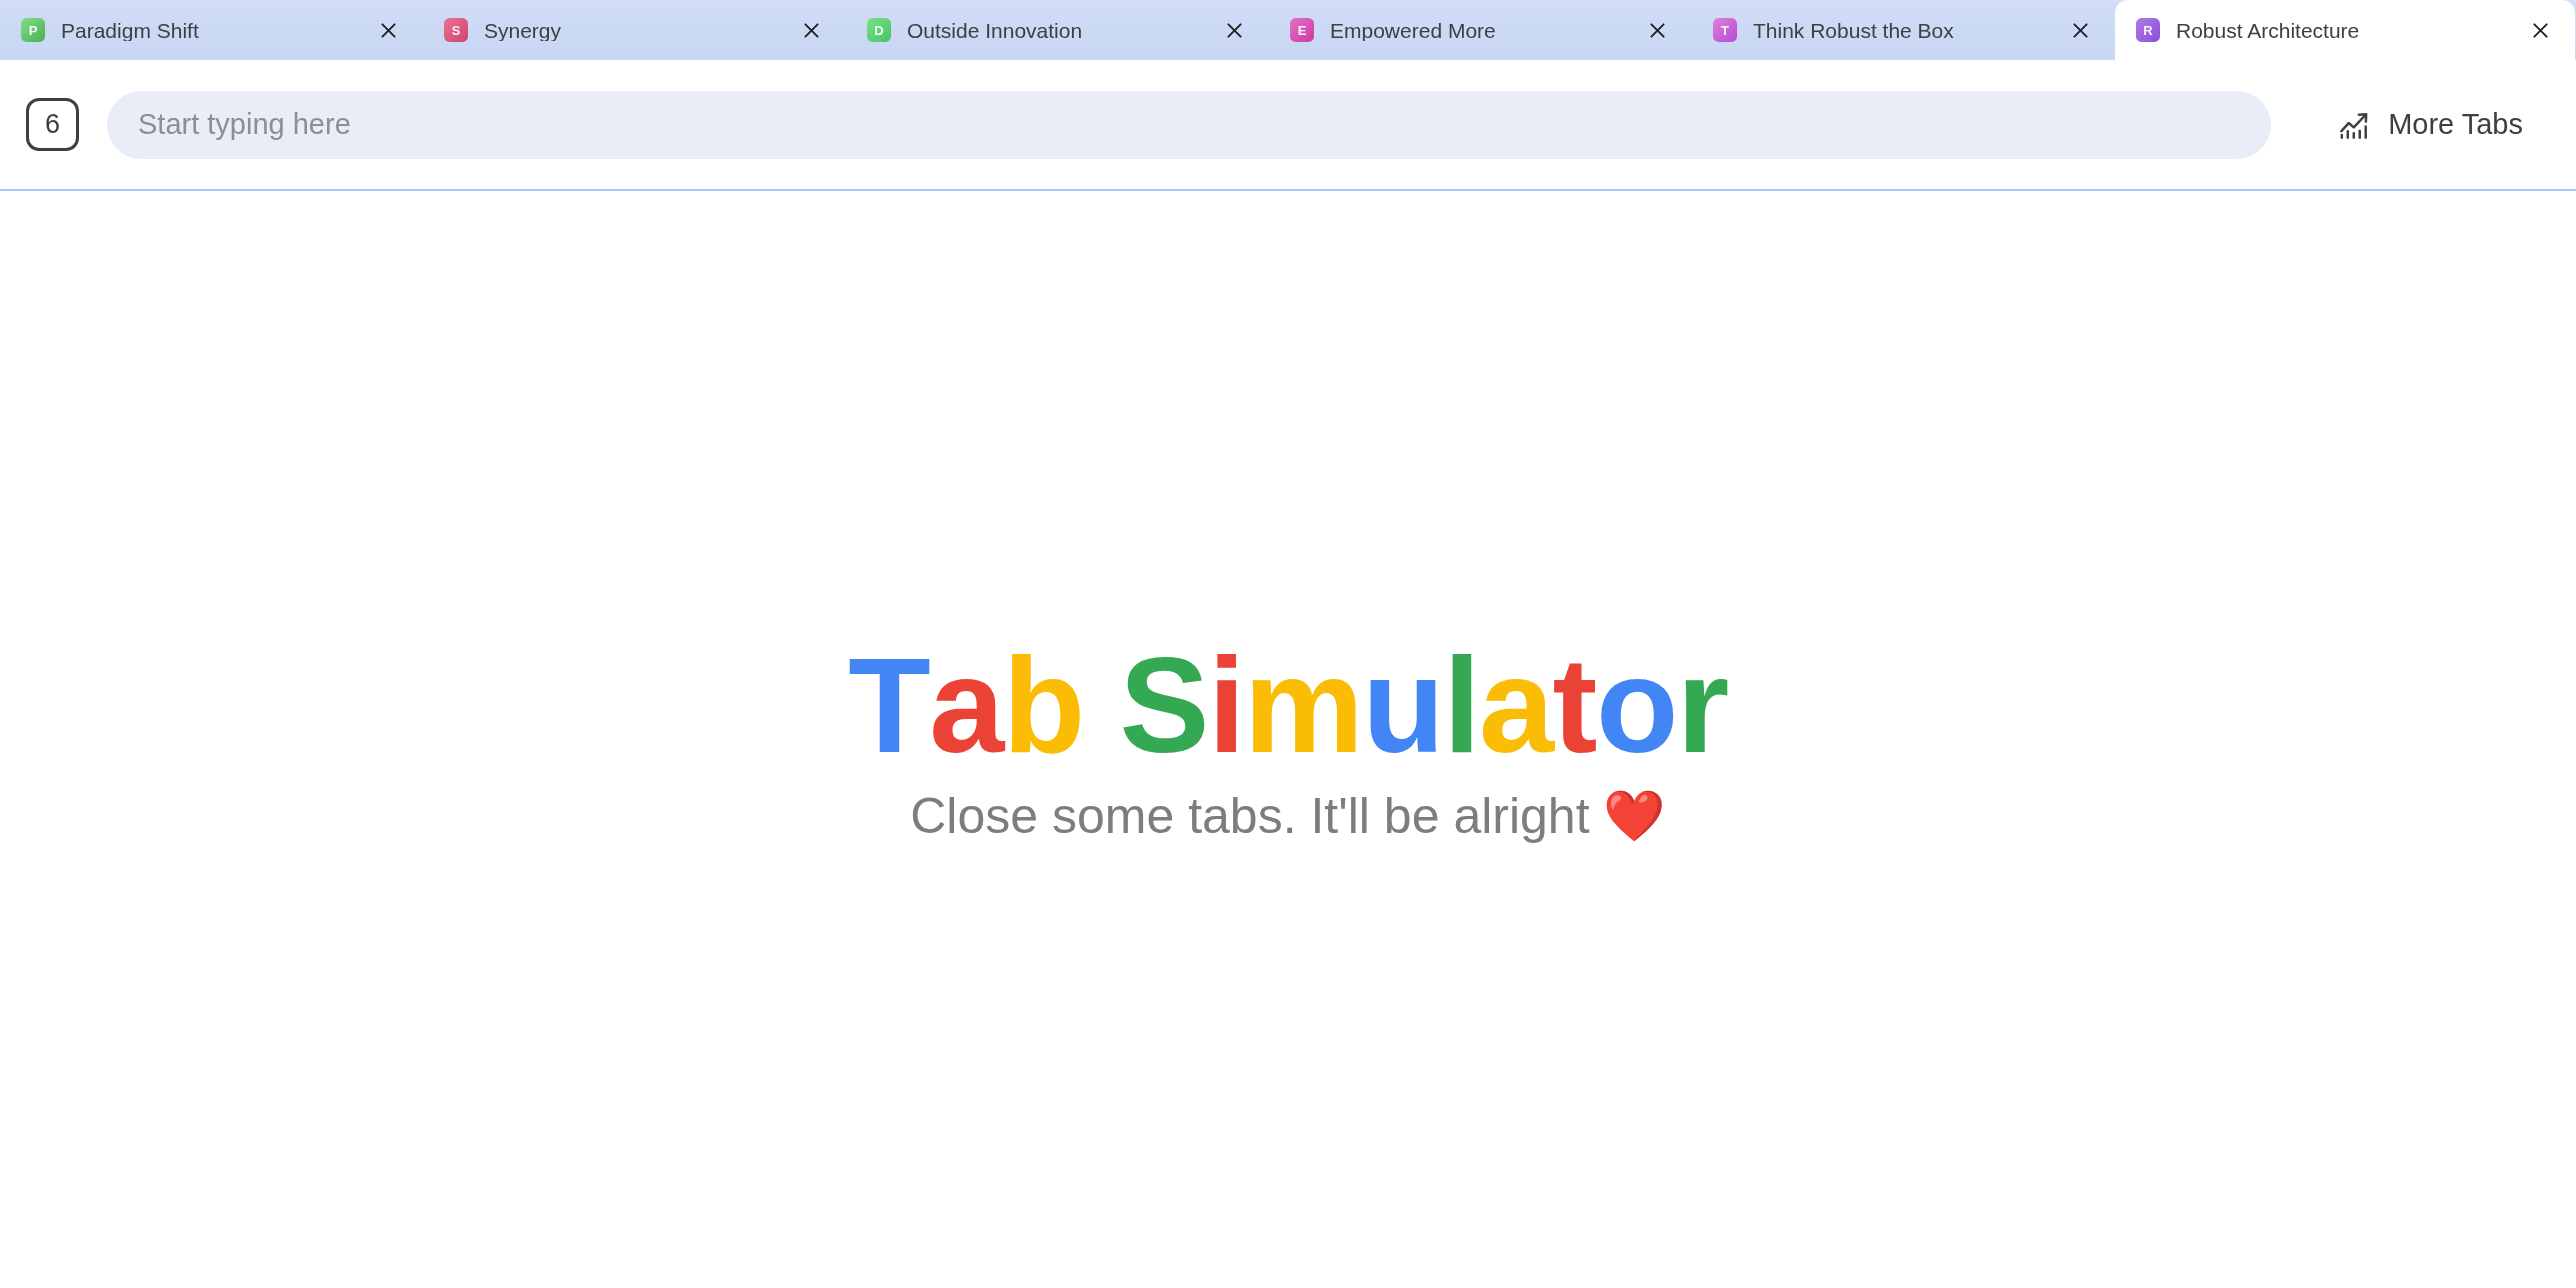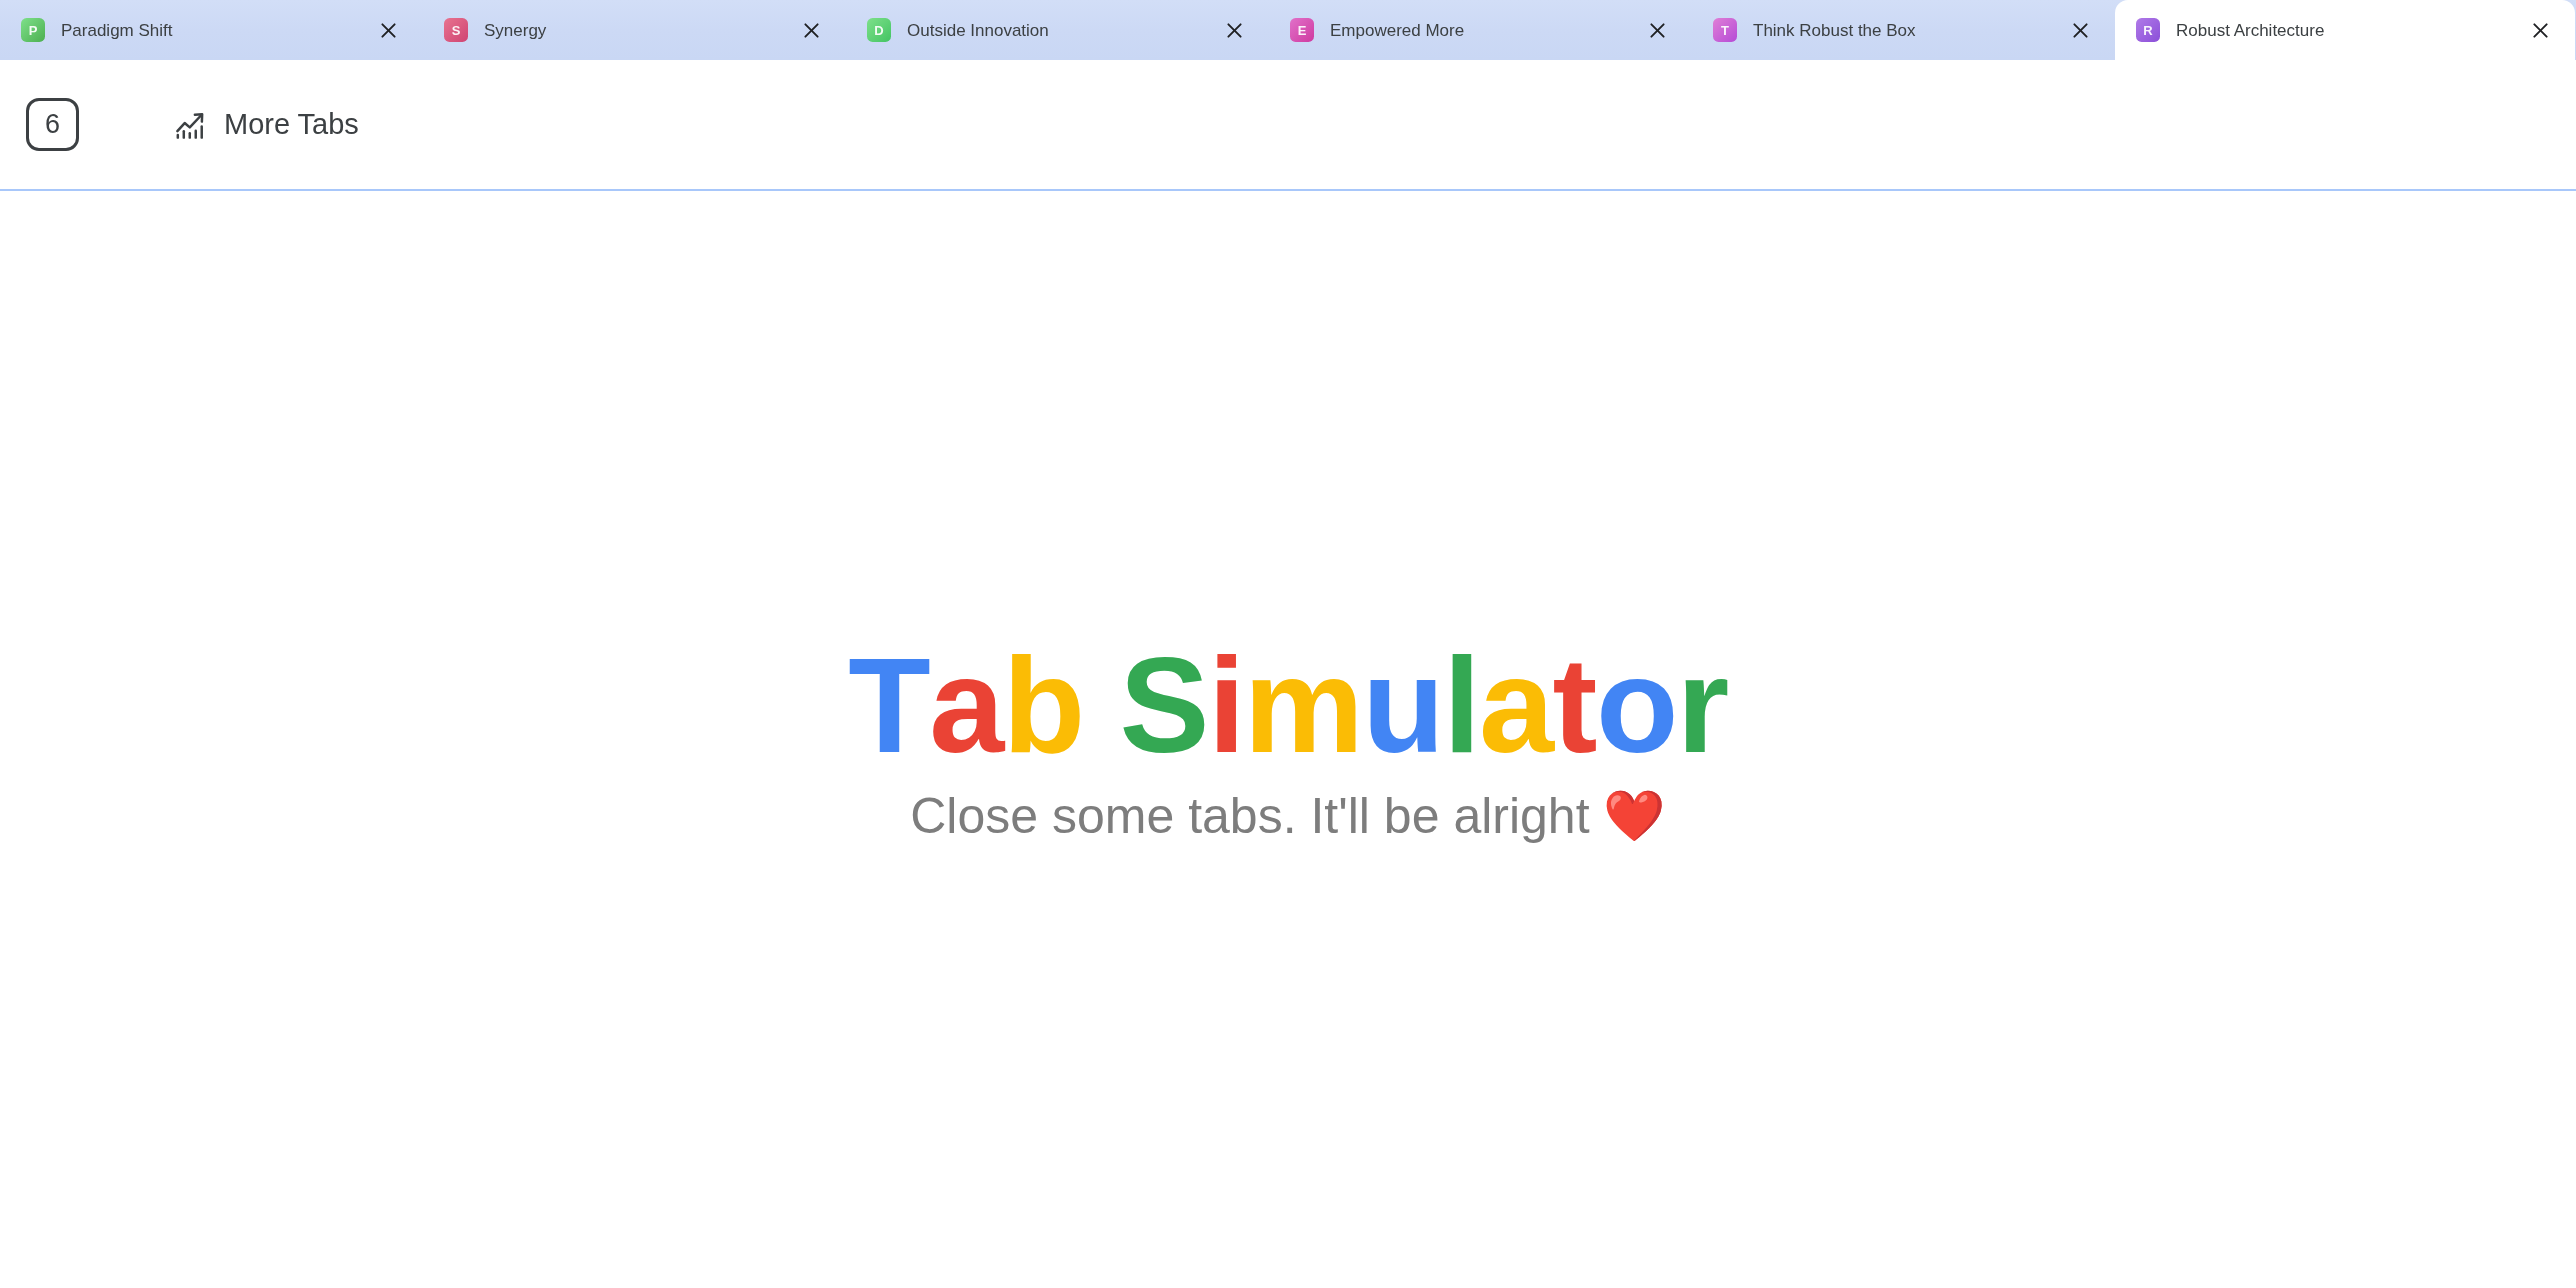--- a/index.html
+++ b/index.html
@@ -40,21 +40,21 @@
     display:flex;
     align-items:center;
     justify-content:center;
     font-size:13px;
     font-weight:bold;
     color:rgba(255,255,255,.92);
     margin-right:16px;
     letter-spacing:0;
   }
   .tab-title{
-    font-size:17px;
+    font-size:21px;
     color:#3c4043;
     white-space:nowrap;
     overflow:hidden;
     text-overflow:ellipsis;
     flex:1 1 auto;
     line-height:1;
   }
   .tab-close{
     width:37px; height:37px;
     flex:0 0 auto;
@@ -212,20 +212,21 @@
           <line x1="19" y1="5" x2="5" y2="19"></line>
         </svg>
       </div>
     </div>
   </div>
 
 <div id="toolbar">
 
   <div id="tab-counter">6</div>
 
+  <input id="search-input" type="text" placeholder="Start typing here" value="" style="">
 
   <button class="tool-btn" id="more-tabs-button">
     <span>
       <svg width="35" height="35" viewBox="0 0 24 24" fill="none" stroke="#3c4043" stroke-width="1.7" stroke-linecap="round" stroke-linejoin="round">
         <path d="M3 16.5 L8 11 L11.5 14 L19.5 5.5"></path>
         <polyline points="15,5.3 20,5 19.8,10"></polyline>
         <line x1="3.3" y1="21" x2="3.3" y2="19.2"></line>
         <line x1="7.4" y1="21" x2="7.4" y2="16.6"></line>
         <line x1="11.5" y1="21" x2="11.5" y2="18"></line>
         <line x1="15.6" y1="21" x2="15.6" y2="16.2"></line>

